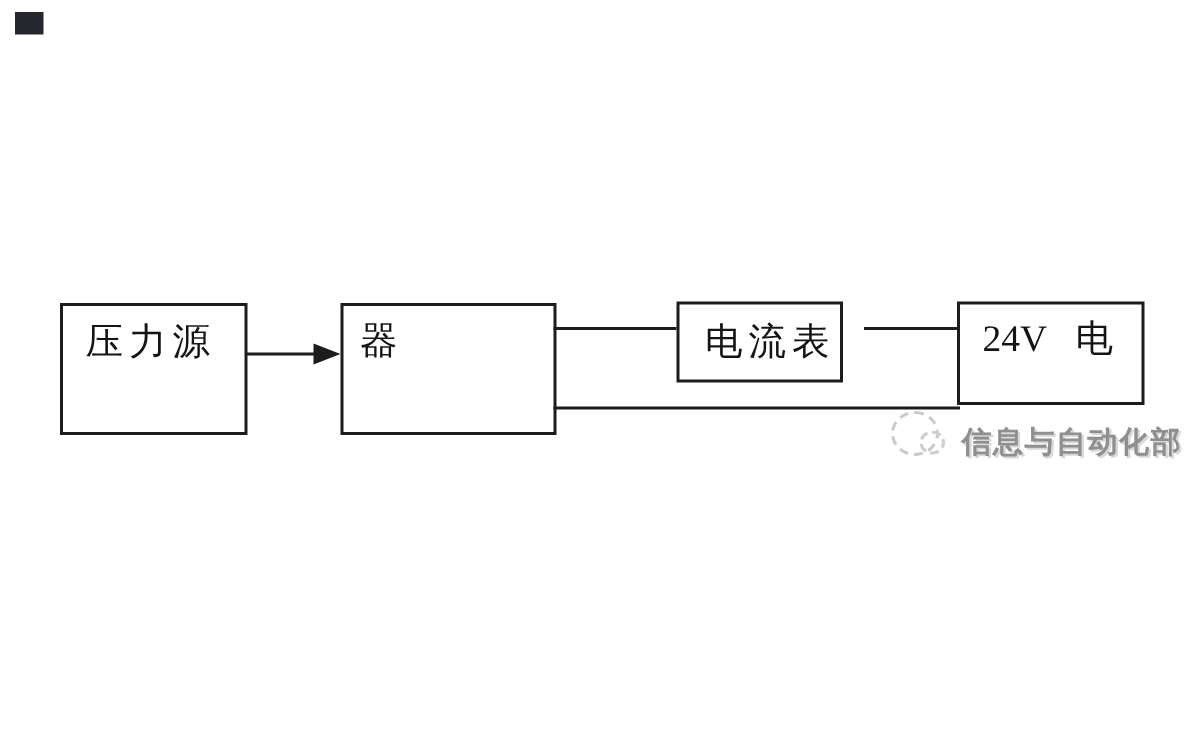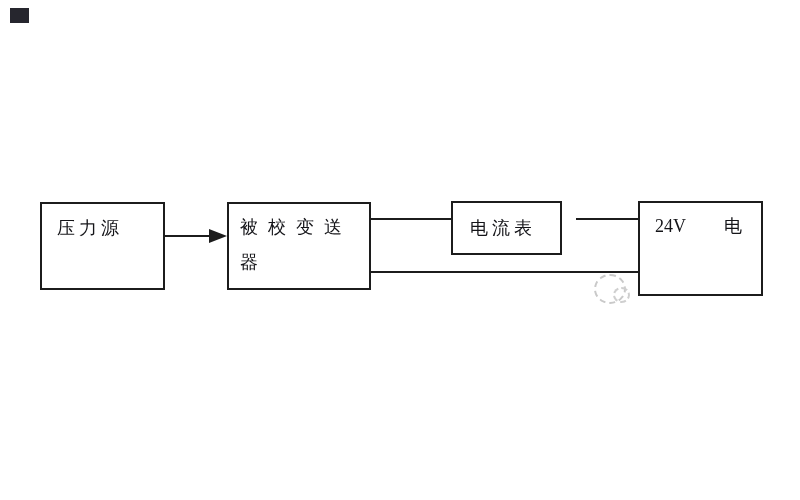--- a/index.html
+++ b/index.html
@@ -22,42 +22,42 @@
     top: 8px;
     width: 19px;
     height: 15px;
     background: #26262e;
   }
   .dbox {
     position: absolute;
     border: 2px solid #1c1c1c;
     background: #ffffff;
     box-sizing: border-box;
-    font-size: 18px;
+    font-size: 25px;
     line-height: 35px;
   }
   #box-pressure-source {
     left: 40px; top: 202px; width: 125px; height: 88px;
     padding: 7px 0 0 15px;
     letter-spacing: 4px;
   }
   #box-transmitter {
     left: 227px; top: 202px; width: 144px; height: 88px;
     padding: 6px 0 0 11px;
   }
   #box-transmitter .l1 { letter-spacing: 10px; display: block; }
   #box-transmitter .l2 { display: block; }
   #box-ammeter {
     left: 451px; top: 201px; width: 111px; height: 54px;
     display: flex; align-items: center;
     padding-left: 17px;
     letter-spacing: 4px;
   }
   #box-power {
-    left: 638px; top: 201px; width: 125px; height: 95px;
+    left: 638px; top: 201px; width: 125px; height: 69px;
     padding: 6px 19px 0 15px;
   }
   #box-power .row1 {
     display: flex; justify-content: space-between;
   }
   #box-power .l2 { letter-spacing: 5px; display: block; }
   .wire {
     position: absolute;
     height: 2px;
     background: #1c1c1c;
@@ -110,21 +110,20 @@
   <div class="artifact-block"></div>
 
   <div class="dbox" id="box-pressure-source">
     <span>压力源</span>
   </div>
 
   <div class="wire" id="arrow-line"></div>
   <div id="arrow-head"></div>
 
   <div class="dbox" id="box-transmitter">
-    <span class="l1">被校变送</span>
     <span class="l2">器</span>
   </div>
 
   <div class="wire" id="wire-a"></div>
 
   <div class="dbox" id="box-ammeter">
     <span>电流表</span>
   </div>
 
   <div class="wire" id="wire-b"></div>
@@ -134,14 +133,15 @@
     <span class="row1">
       <span>24V</span>
       <span>电</span>
     </span>
   </div>
 
   <div class="watermark-logo">
     <div class="wm-c1"></div>
     <div class="wm-c2"></div>
   </div>
+  <div class="watermark-text">信息与自动化部</div>
 
 </div>
 
 </body></html>

